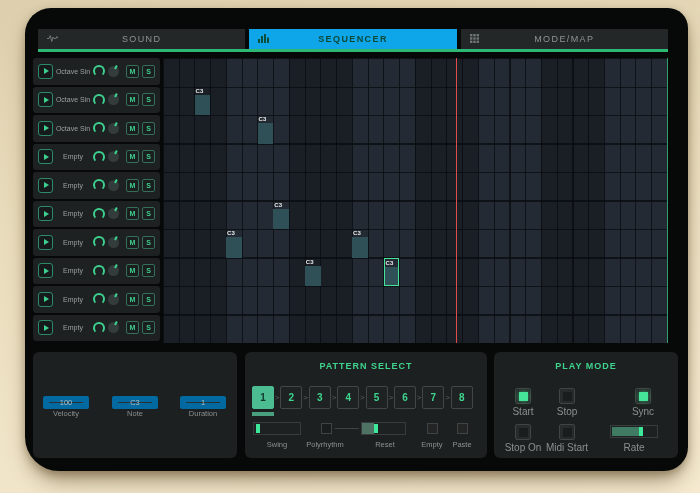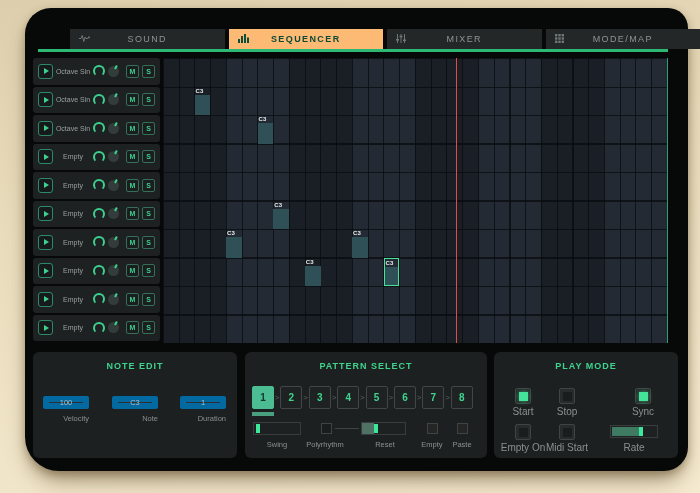--- a/index.html
+++ b/index.html
@@ -7,25 +7,25 @@
     width:700px;height:493px;position:relative;overflow:hidden;
     font-family:"Liberation Sans",sans-serif;
     background:linear-gradient(170deg,#ddcfae 0%,#e9dcbc 38%,#f6ead0 100%);
   }
   .screen{
     position:absolute;left:25px;top:8px;width:663px;height:463px;
     background:#070909;border-radius:26px 20px 24px 34px;
     box-shadow:0 14px 22px -6px rgba(80,60,25,.55),0 3px 8px rgba(80,60,25,.35);
   }
   
-  .tabbar{position:absolute;left:13px;top:21px;width:630px;height:20px;display:flex;gap:4px;margin-left:32px;}
+  .tabbar{position:absolute;left:13px;top:21px;width:630px;height:20px;display:flex;gap:4px;}
   .tab{flex:1;background:#232727;position:relative;display:flex;align-items:center;justify-content:center;
        color:#8d9494;font-size:9px;letter-spacing:1.4px;cursor:default;}
   .tab .tabicon{position:absolute;left:9px;top:5px;color:#6f7676;line-height:0;}
-  .tab.active{background:#fdba74;color:#0d4a36;font-weight:bold;}
+  .tab.active{background:#0ea5e9;color:#0d4a36;font-weight:bold;}
   .tab.active .tabicon{color:#0e4f39;}
   .tab-underline{position:absolute;left:13px;top:41px;width:630px;height:3px;background:#2db873;}
   
   .tracks{position:absolute;left:8px;top:50px;width:127px;}
   .track{height:26.5px;margin-bottom:2px;background:#1d2121;border-radius:3px;
          display:flex;align-items:center;padding:0 5px;box-sizing:border-box;}
   .playbtn{width:13px;height:13px;border:1px solid #2d8a68;border-radius:3px;background:#161a1a;
            display:flex;align-items:center;justify-content:center;flex:none;}
   .playtri{width:0;height:0;border-left:5px solid #3dd08f;border-top:3.5px solid transparent;border-bottom:3.5px solid transparent;margin-left:1px;}
   .trackname{flex:1;text-align:center;font-size:7px;color:#9aa0a0;}
@@ -53,21 +53,21 @@
   
   .panel{position:absolute;top:344px;height:106px;background:#1d2020;border-radius:6px;}
   #note-edit{left:8px;width:204px;}
   #pattern-select{left:220px;width:242px;}
   #play-mode{left:469px;width:184px;}
   .ptitle{text-align:center;font-size:9px;font-weight:bold;letter-spacing:1px;color:#3ed48e;padding-top:9px;}
   
   .ne-field{position:absolute;top:44px;width:46px;}
   .ne-box{width:46px;height:13px;background:#2c2f2f;border:6px solid #0369a1;border-radius:2px;box-sizing:border-box;
           color:#b9bdbd;font-size:7.5px;display:flex;align-items:center;justify-content:center;}
-  .ne-label{margin-top:5px;text-align:right;font-size:7.5px;color:#8a8f8f;}
+  .ne-label{text-align:center;font-size:7.5px;color:#8a8f8f;}
   
   .prow{position:absolute;left:7px;top:34px;display:flex;align-items:center;}
   .pbtn{width:22px;height:23px;background:#1f2222;border:1px solid #424646;border-radius:2px;box-sizing:border-box;
         color:#3ed48e;font-size:10px;font-weight:bold;display:flex;align-items:center;justify-content:center;}
   .pbtn.active{background:#4cbd93;border-color:#4cbd93;color:#123a2c;}
   .pchev{width:6.4px;color:#5c6161;font-size:8px;display:flex;align-items:center;justify-content:center;}
   .pbar{position:absolute;left:7px;top:60px;width:22px;height:4px;background:#4aa07e;}
   .slider{position:absolute;height:13px;background:#1e2121;border:1px solid #383c3c;box-sizing:border-box;}
   .handle{position:absolute;top:1px;bottom:1px;width:4px;background:#3ee89a;}
   .sfill{position:absolute;top:1px;bottom:1px;left:1px;background:#3f7a63;}
@@ -105,35 +105,20 @@
             <g fill="currentColor">
               <rect x="0" y="5" width="2" height="4"></rect>
               <rect x="3" y="2" width="2" height="7"></rect>
               <rect x="6" y="0" width="2" height="9"></rect>
               <rect x="9" y="3.5" width="2" height="5.5"></rect>
             </g>
           </svg></div>
         <div>SEQUENCER</div>
       </div>
       <div class="tab">
-        <div class="tabicon"><svg width="10" height="9" viewBox="0 0 10 9">
-            <g stroke="currentColor">
-              <line x1="1.5" y1="0" x2="1.5" y2="9"></line>
-              <line x1="5" y1="0" x2="5" y2="9"></line>
-              <line x1="8.5" y1="0" x2="8.5" y2="9"></line>
-            </g>
-            <g fill="currentColor">
-              <rect x="0" y="5" width="3" height="1.6"></rect>
-              <rect x="3.5" y="1.8" width="3" height="1.6"></rect>
-              <rect x="7" y="5.5" width="3" height="1.6"></rect>
-            </g>
-          </svg></div>
-        <div>MIXER</div>
-      </div>
-      <div class="tab">
         <div class="tabicon"><svg width="9" height="9" viewBox="0 0 9 9">
             <g fill="currentColor">
               <rect x="0" y="0" width="2.4" height="2.4"></rect>
               <rect x="3.3" y="0" width="2.4" height="2.4"></rect>
               <rect x="6.6" y="0" width="2.4" height="2.4"></rect>
               <rect x="0" y="3.3" width="2.4" height="2.4"></rect>
               <rect x="3.3" y="3.3" width="2.4" height="2.4"></rect>
               <rect x="6.6" y="3.3" width="2.4" height="2.4"></rect>
               <rect x="0" y="6.6" width="2.4" height="2.4"></rect>
               <rect x="3.3" y="6.6" width="2.4" height="2.4"></rect>
@@ -274,21 +259,20 @@
         <div class="nlabel">C3</div>
         <div class="nfill"></div>
       </div>
       <div class="note selected" style="left: 220.5px; top: 199.5px;">
         <div class="nlabel">C3</div>
         <div class="nfill"></div>
       </div>
     </div>
 
   <div class="panel" id="note-edit">
-    <div class="ptitle">NOTE EDIT</div>
   <div class="ne-field" style="left: 10px;">
         <div class="ne-box">100</div>
         <div class="ne-label">Velocity</div>
       </div>
       <div class="ne-field" style="left: 79px;">
         <div class="ne-box">C3</div>
         <div class="ne-label">Note</div>
       </div>
       <div class="ne-field" style="left: 147px;">
         <div class="ne-box">1</div>
@@ -351,20 +335,20 @@
         <div class="inner"></div>
       </div>
       <div class="pm-label" style="left: 73px; top: 54px;">Stop</div>
       <div class="toggle on" style="left: 141px; top: 36px;">
         <div class="inner"></div>
       </div>
       <div class="pm-label" style="left: 149px; top: 54px;">Sync</div>
       <div class="toggle" style="left: 21px; top: 72px;">
         <div class="inner"></div>
       </div>
-      <div class="pm-label" style="left: 29px; top: 90px;">Empty On</div>
+      <div class="pm-label" style="left: 29px; top: 90px;">Stop On</div>
       <div class="toggle" style="left: 65px; top: 72px;">
         <div class="inner"></div>
       </div>
       <div class="pm-label" style="left: 73px; top: 90px;">Midi Start</div>
     </div>
 
 </div>
 
 </body></html>

